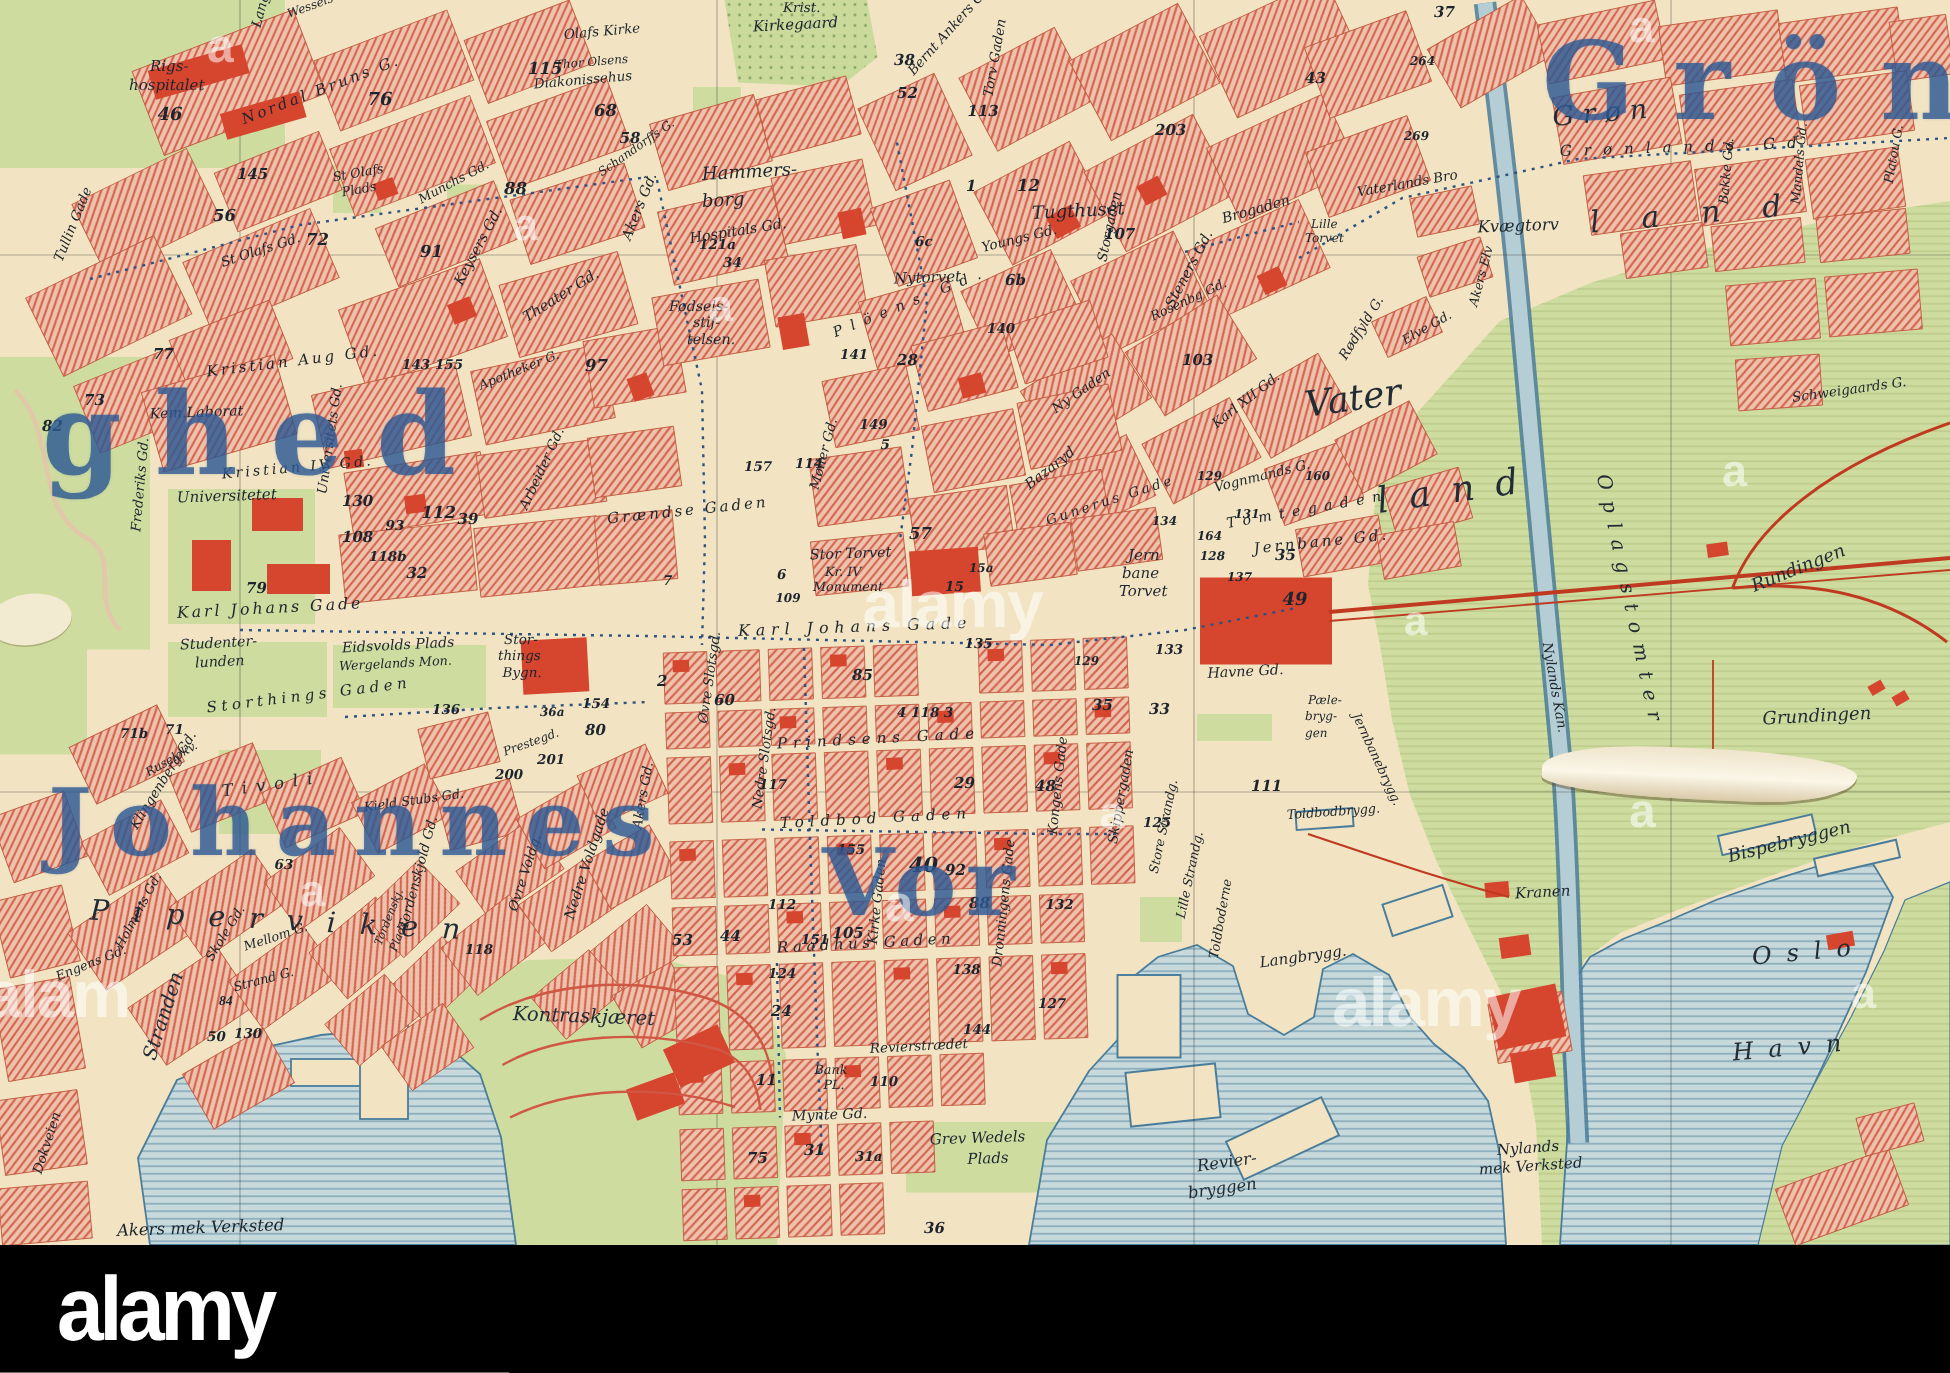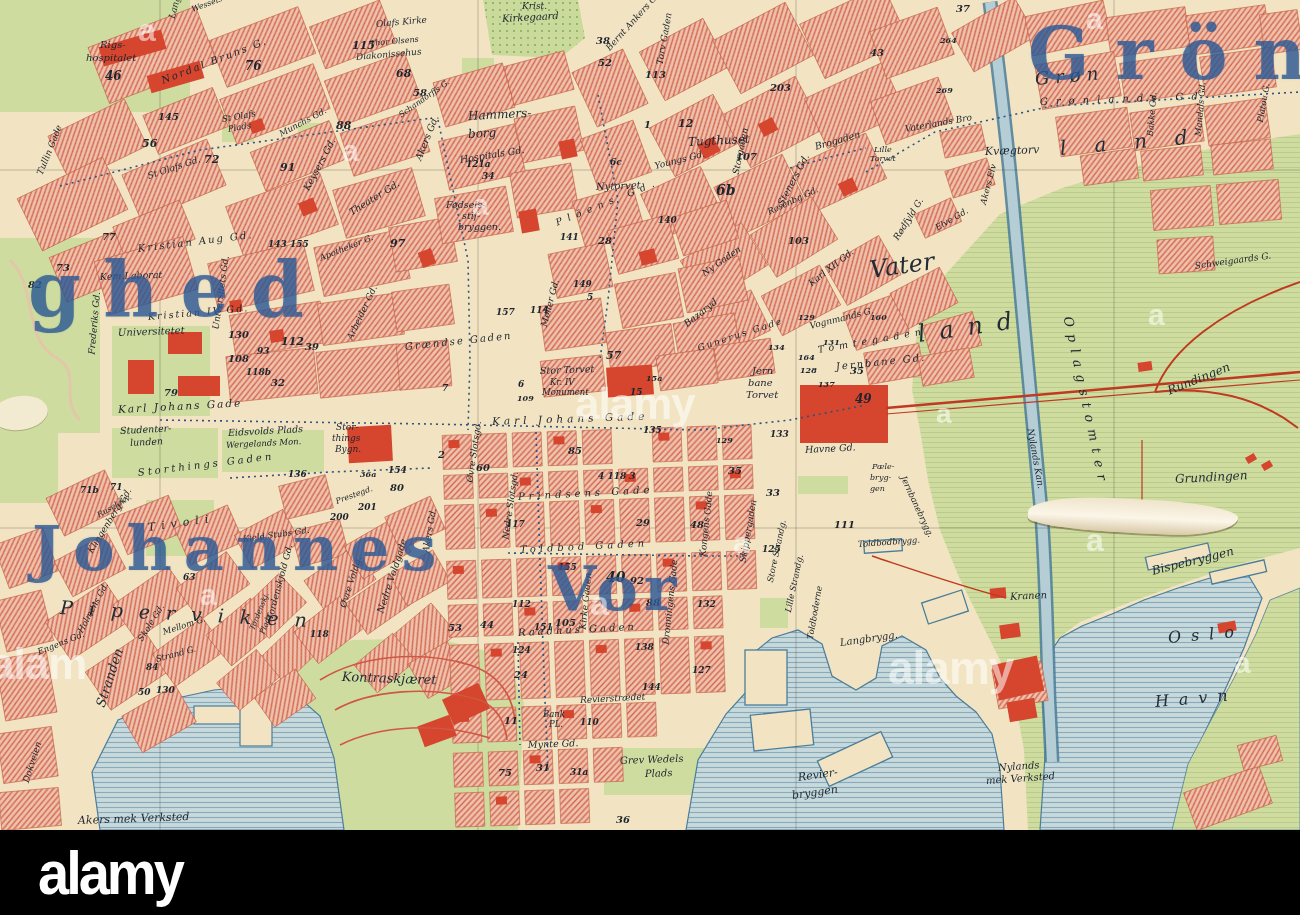--- a/index.html
+++ b/index.html
@@ -389,21 +389,21 @@
         <span class="lbl pl" style="left: 118px; top: 328px; font-size: 10px; transform: rotate(-2deg);">Universitetet</span>
         <span class="lbl pl" style="left: 120px; top: 426px; font-size: 9.5px; transform: rotate(-3deg);">Studenter-</span>
         <span class="lbl pl" style="left: 130px; top: 438px; font-size: 9.5px; transform: rotate(-3deg);">lunden</span>
         <span class="lbl pl" style="left: 228px; top: 428px; font-size: 9.5px; transform: rotate(-3deg);">Eidsvolds Plads</span>
         <span class="lbl st" style="left: 226px; top: 441px; font-size: 8.5px; transform: rotate(-3deg);">Wergelands Mon.</span>
         <span class="lbl pl" style="left: 336px; top: 423px; font-size: 9px; transform: rotate(0deg);">Stor-</span>
         <span class="lbl pl" style="left: 332px; top: 434px; font-size: 9px; transform: rotate(0deg);">things</span>
         <span class="lbl pl" style="left: 335px; top: 445px; font-size: 9px; transform: rotate(0deg);">Bygn.</span>
         <span class="lbl pl" style="left: 446px; top: 200px; font-size: 9.5px; transform: rotate(0deg);">Fødsels-</span>
         <span class="lbl pl" style="left: 462px; top: 211px; font-size: 9.5px; transform: rotate(0deg);">stif-</span>
-        <span class="lbl pl" style="left: 458px; top: 222px; font-size: 9.5px; transform: rotate(0deg);">bryggen.</span>
+        <span class="lbl pl" style="left: 458px; top: 222px; font-size: 9.5px; transform: rotate(0deg);">telsen.</span>
         <span class="lbl pl" style="left: 100px; top: 272px; font-size: 9.5px; transform: rotate(-2deg);">Kem.Laborat</span>
         <span class="lbl pl" style="left: 100px; top: 40px; font-size: 10px; transform: rotate(0deg);">Rigs-</span>
         <span class="lbl pl" style="left: 86px; top: 53px; font-size: 10px; transform: rotate(0deg);">hospitalet</span>
         <span class="lbl pl" style="left: 356px; top: 53px; font-size: 9px; transform: rotate(-5deg);">Diakonissehus</span>
         <span class="lbl pl" style="left: 376px; top: 20px; font-size: 9px; transform: rotate(-5deg);">Olafs Kirke</span>
         <span class="lbl st" style="left: 370px; top: 40px; font-size: 8px; transform: rotate(-5deg);">Thor Olsens</span>
         <span class="lbl pl" style="left: 522px; top: 2px; font-size: 9px; transform: rotate(0deg);">Krist.</span>
         <span class="lbl pl" style="left: 502px; top: 14px; font-size: 10px; transform: rotate(-3deg);">Kirkegaard</span>
         <span class="lbl pl" style="left: 620px; top: 756px; font-size: 10px; transform: rotate(-2deg);">Grev Wedels</span>
         <span class="lbl pl" style="left: 645px; top: 769px; font-size: 10px; transform: rotate(-2deg);">Plads</span>
@@ -522,21 +522,21 @@
         <span class="lbl n" style="left: 646px; top: 374px; font-size: 8px; transform: rotate(0deg);">15a</span>
         <span class="lbl n" style="left: 630px; top: 388px; font-size: 9px; transform: rotate(0deg);">15</span>
         <span class="lbl n" style="left: 643px; top: 426px; font-size: 9px; transform: rotate(0deg);">135</span>
         <span class="lbl n" style="left: 438px; top: 450px; font-size: 10px; transform: rotate(0deg);">2</span>
         <span class="lbl n" style="left: 476px; top: 463px; font-size: 10px; transform: rotate(0deg);">60</span>
         <span class="lbl n" style="left: 568px; top: 446px; font-size: 10px; transform: rotate(0deg);">85</span>
         <span class="lbl n" style="left: 598px; top: 472px; font-size: 9px; transform: rotate(0deg);">4 118 3</span>
         <span class="lbl n" style="left: 770px; top: 430px; font-size: 9px; transform: rotate(0deg);">133</span>
         <span class="lbl n" style="left: 716px; top: 436px; font-size: 8px; transform: rotate(0deg);">129</span>
         <span class="lbl n" style="left: 728px; top: 466px; font-size: 10px; transform: rotate(0deg);">35</span>
-        <span class="lbl n" style="left: 766px; top: 488px; font-size: 10px; transform: rotate(0deg); text-align: center;">33</span>
+        <span class="lbl n" style="left: 766px; top: 469px; font-size: 10px; transform: rotate(0deg); text-align: center;">33</span>
         <span class="lbl n" style="left: 762px; top: 545px; font-size: 9px; transform: rotate(0deg);">125</span>
         <span class="lbl n" style="left: 834px; top: 520px; font-size: 10px; transform: rotate(0deg);">111</span>
         <span class="lbl n" style="left: 506px; top: 520px; font-size: 9px; transform: rotate(0deg);">117</span>
         <span class="lbl n" style="left: 636px; top: 518px; font-size: 10px; transform: rotate(0deg);">29</span>
         <span class="lbl n" style="left: 690px; top: 520px; font-size: 10px; transform: rotate(0deg);">48</span>
         <span class="lbl n" style="left: 558px; top: 563px; font-size: 9px; transform: rotate(0deg);">155</span>
         <span class="lbl n" style="left: 606px; top: 570px; font-size: 14px; transform: rotate(0deg);">40</span>
         <span class="lbl n" style="left: 630px; top: 576px; font-size: 10px; transform: rotate(0deg);">92</span>
         <span class="lbl n" style="left: 646px; top: 598px; font-size: 10px; transform: rotate(0deg);">88</span>
         <span class="lbl n" style="left: 697px; top: 600px; font-size: 9px; transform: rotate(0deg);">132</span>
@@ -550,21 +550,21 @@
         <span class="lbl n" style="left: 514px; top: 670px; font-size: 10px; transform: rotate(0deg);">24</span>
         <span class="lbl n" style="left: 692px; top: 666px; font-size: 9px; transform: rotate(0deg);">127</span>
         <span class="lbl n" style="left: 642px; top: 683px; font-size: 9px; transform: rotate(0deg);">144</span>
         <span class="lbl n" style="left: 504px; top: 716px; font-size: 10px; transform: rotate(0deg);">11</span>
         <span class="lbl n" style="left: 580px; top: 718px; font-size: 9px; transform: rotate(0deg);">110</span>
         <span class="lbl n" style="left: 498px; top: 768px; font-size: 10px; transform: rotate(0deg);">75</span>
         <span class="lbl n" style="left: 536px; top: 763px; font-size: 10px; transform: rotate(0deg);">31</span>
         <span class="lbl n" style="left: 570px; top: 768px; font-size: 9px; transform: rotate(0deg);">31a</span>
         <span class="lbl n" style="left: 616px; top: 815px; font-size: 10px; transform: rotate(0deg);">36</span>
         <span class="lbl n" style="left: 310px; top: 630px; font-size: 9px; transform: rotate(0deg);">118</span>
-        <span class="lbl n" style="left: 146px; top: 663px; font-size: 9px; transform: rotate(0deg);">84</span>
+        <span class="lbl n" style="left: 146px; top: 663px; font-size: 9px; transform: rotate(0deg); font-family: Liberation Serif, serif;">84</span>
         <span class="lbl n" style="left: 138px; top: 688px; font-size: 9px; transform: rotate(0deg);">50</span>
         <span class="lbl n" style="left: 156px; top: 686px; font-size: 9px; transform: rotate(0deg);">130</span>
         <span class="lbl n" style="left: 183px; top: 573px; font-size: 9px; transform: rotate(0deg);">63</span>
         <span class="lbl n" style="left: 80px; top: 486px; font-size: 9px; transform: rotate(0deg);">71b</span>
         <span class="lbl n" style="left: 110px; top: 483px; font-size: 9px; transform: rotate(0deg);">71</span>
         <span class="lbl n" style="left: 288px; top: 470px; font-size: 9px; transform: rotate(0deg);">136</span>
         <span class="lbl n" style="left: 360px; top: 470px; font-size: 8px; transform: rotate(0deg);">36a</span>
         <span class="lbl n" style="left: 390px; top: 483px; font-size: 10px; transform: rotate(0deg);">80</span>
         <span class="lbl n" style="left: 358px; top: 503px; font-size: 9px; transform: rotate(0deg);">201</span>
         <span class="lbl n" style="left: 330px; top: 513px; font-size: 9px; transform: rotate(0deg);">200</span>
@@ -580,21 +580,21 @@
         <span class="lbl n" style="left: 818px; top: 380px; font-size: 8px; transform: rotate(0deg);">137</span>
         <span class="lbl n" style="left: 855px; top: 393px; font-size: 12px; transform: rotate(0deg);">49</span>
         <span class="lbl n" style="left: 678px; top: 118px; font-size: 11px; transform: rotate(0deg);">12</span>
         <span class="lbl n" style="left: 644px; top: 120px; font-size: 10px; transform: rotate(0deg);">1</span>
         <span class="lbl n" style="left: 596px; top: 36px; font-size: 10px; transform: rotate(0deg);">38</span>
         <span class="lbl n" style="left: 598px; top: 58px; font-size: 10px; transform: rotate(0deg);">52</span>
         <span class="lbl n" style="left: 645px; top: 70px; font-size: 10px; transform: rotate(0deg);">113</span>
         <span class="lbl n" style="left: 770px; top: 83px; font-size: 10px; transform: rotate(0deg);">203</span>
         <span class="lbl n" style="left: 736px; top: 152px; font-size: 10px; transform: rotate(0deg);">107</span>
         <span class="lbl n" style="left: 610px; top: 158px; font-size: 9px; transform: rotate(0deg);">6c</span>
-        <span class="lbl n" style="left: 670px; top: 183px; font-size: 14px; transform: rotate(0deg); padding-left: 46px;">6b</span>
+        <span class="lbl n" style="left: 670px; top: 183px; font-size: 10px; transform: rotate(0deg);">6b</span>
         <span class="lbl n" style="left: 658px; top: 216px; font-size: 9px; transform: rotate(0deg);">140</span>
         <span class="lbl n" style="left: 560px; top: 233px; font-size: 9px; transform: rotate(0deg);">141</span>
         <span class="lbl n" style="left: 598px; top: 236px; font-size: 10px; transform: rotate(0deg);">28</span>
         <span class="lbl n" style="left: 573px; top: 280px; font-size: 9px; transform: rotate(0deg);">149</span>
         <span class="lbl n" style="left: 587px; top: 293px; font-size: 9px; transform: rotate(0deg);">5</span>
         <span class="lbl n" style="left: 496px; top: 308px; font-size: 9px; transform: rotate(0deg);">157</span>
         <span class="lbl n" style="left: 530px; top: 306px; font-size: 9px; transform: rotate(0deg);">114</span>
         <span class="lbl n" style="left: 956px; top: 4px; font-size: 10px; transform: rotate(0deg);">37</span>
         <span class="lbl n" style="left: 870px; top: 48px; font-size: 10px; transform: rotate(0deg);">43</span>
         <span class="lbl n" style="left: 940px; top: 36px; font-size: 8px; transform: rotate(0deg);">264</span>

